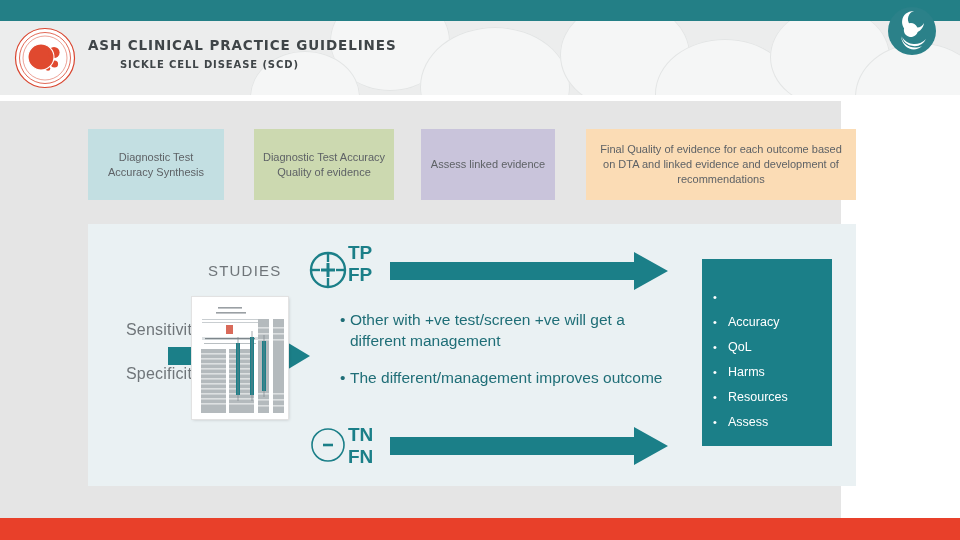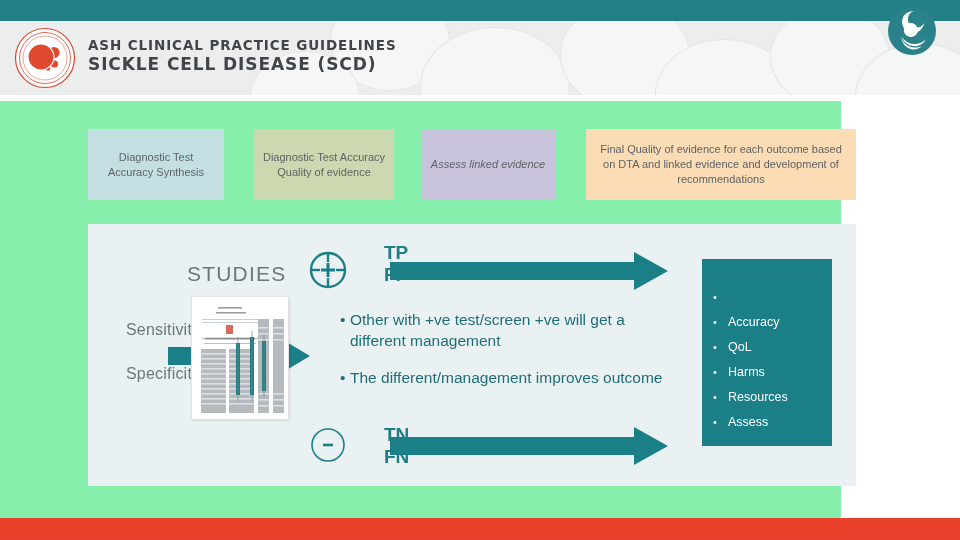--- a/index.html
+++ b/index.html
@@ -2,21 +2,21 @@
 <html><head>
 <meta charset="utf-8">
 <style>
   html,body{margin:0;padding:0;}
   body{
     width:960px;height:540px;overflow:hidden;
     background:#ffffff;
     font-family:"Liberation Sans", sans-serif;
     position:relative;
   }
-  .slide{position:absolute;inset:0;width:841px;height:540px;background:#86efac;}
+  .slide{position:absolute;inset:0;width:841px;height:540px;background:#e5e5e5;}
 
   
   .hdr-teal{
     position:absolute;left:0;top:0;width:960px;height:21px;
     background:#237f86;
   }
   .hdr-band{
     position:absolute;left:0;top:21px;width:960px;height:74px;
     background:#eceded;
     overflow:hidden;
@@ -36,51 +36,51 @@
   .hdr-titles{
     position:absolute;left:88px;top:36px;
   }
   .hdr-l1{
     font-family:"DejaVu Sans", sans-serif;
     font-weight:bold;font-size:13.5px;letter-spacing:.9px;
     color:#3f4548;line-height:19px;white-space:nowrap;
   }
   .hdr-l2{
     font-family:"DejaVu Sans", sans-serif;
-    font-weight:bold;font-size:17px;letter-spacing:.9px;
-    color:#3f4548;line-height:19px;white-space:nowrap;
+    font-weight:bold;font-size:10px;letter-spacing:.9px;
+    color:#3f4548;line-height:19px;white-space:nowrap;margin-left:32px;
   }
   .hdr-logo-circ{
     position:absolute;left:884px;top:3px;width:56px;height:56px;
   }
 
   
   .cat{
     position:absolute;
     display:flex;align-items:center;justify-content:center;
     text-align:center;
     color:#5e6266;
     font-size:11px;line-height:15px;
     padding:4px 8px;
     box-sizing:border-box;
   }
   #cat0{left:88px;  top:129px;width:136px;height:71px;background:#c3dfe2;text-align:center;}
   #cat1{left:254px; top:129px;width:140px;height:71px;background:#ccd9b0;align-items:center;}
-  #cat2{left:421px; top:129px;width:134px;height:71px;background:#c9c4db;font-style:italic;}
+  #cat2{left:421px; top:129px;width:134px;height:71px;background:#c9c4db;}
   #cat3{left:586px; top:129px;width:270px;height:71px;background:#fbdcb5;padding-left:8px;}
 
   
   .panel{
     position:absolute;left:88px;top:224px;width:768px;height:262px;
     background:#eaf1f3;
   }
 
   .studies{
-    position:absolute;left:187px;top:262px;
-    font-size:21px;letter-spacing:1.2px;color:#6f7579;
+    position:absolute;left:208px;top:262px;
+    font-size:15px;letter-spacing:1.2px;color:#6f7579;
     font-family:"Liberation Sans", sans-serif;
   }
 
   
   .sens,.spec{
     position:absolute;left:126px;
     font-size:16px;color:#6f7579;
     letter-spacing:.2px;
   }
   .sens{top:321px;}
@@ -101,21 +101,20 @@
 
   
   .signcirc{position:absolute;}
   #plus-circle{left:308px;top:250px;width:40px;height:40px;}
   #minus-circle{left:308px;top:425px;width:40px;height:40px;}
 
   .tpfp,.tnfn{
     position:absolute;
     color:#1b7f88;font-weight:bold;font-size:19px;line-height:22px;
     font-family:"Liberation Sans", sans-serif;
-    margin-left:36px;
   }
   #tpfp{left:348px;top:242px;}
   #tnfn{left:348px;top:424px;}
 
   .arrow-big{position:absolute;height:38px;}
   #arrow-top{left:390px;top:252px;width:278px;}
   #arrow-bottom{left:390px;top:427px;width:278px;}
 
   .bullets{
     position:absolute;left:340px;top:309px;width:330px;

